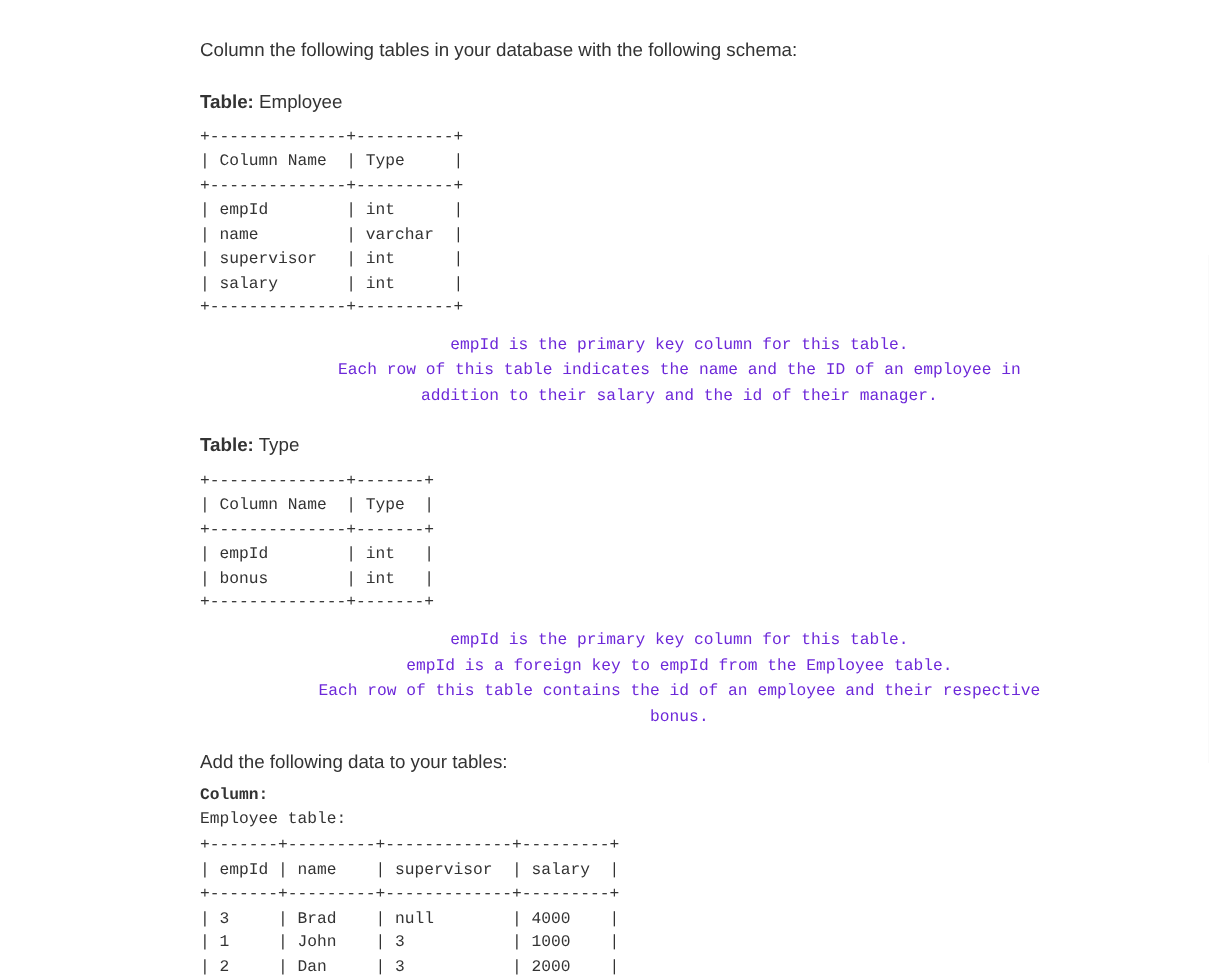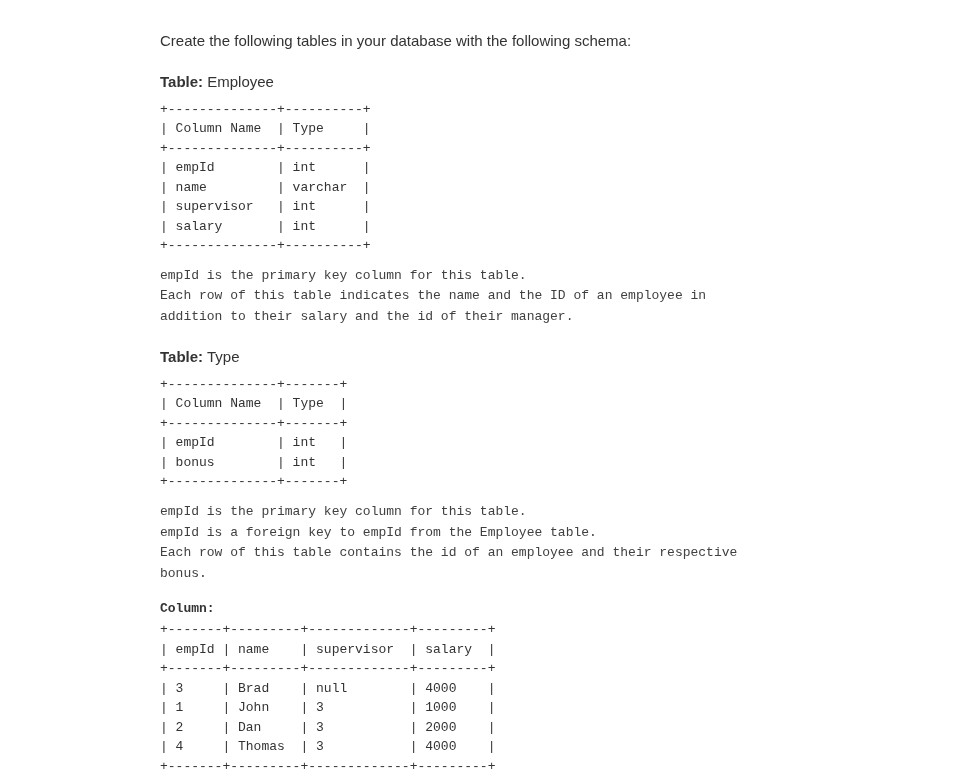--- a/index.html
+++ b/index.html
@@ -48,21 +48,22 @@
       margin-bottom: 10px;
       color: #333;
     }
 
     .description-text {
       font-family: 'Courier New', Courier, monospace;
       font-size: 13px;
       white-space: pre-wrap;
       line-height: 1.6;
       margin-bottom: 16px;
-      color: #404040;
+      color: #6d28d9;
+      text-align: center;
     }
 
     .add-data-title {
       font-size: 15px;
       margin-bottom: 10px;
       color: #333;
     }
 
     .input-label {
       font-family: 'Courier New', Courier, monospace;
@@ -75,21 +76,21 @@
       font-family: 'Courier New', Courier, monospace;
       font-size: 13px;
       margin-bottom: 4px;
     }
   </style>
 </head>
 <body>
 
 <div class="page-container">
 
-  <p class="section-title">Create the following tables in your database with the following schema:</p>
+  <p class="section-title">Column the following tables in your database with the following schema:</p>
 
   <p class="table-label">
     <span class="bold-text">Table:</span><span> Employee</span>
   </p>
 
   <div class="code-block">+--------------+----------+
 | Column Name  | Type     |
 +--------------+----------+
 | empId        | int      |
 | name         | varchar  |
@@ -110,22 +111,24 @@
 +--------------+-------+
 | empId        | int   |
 | bonus        | int   |
 +--------------+-------+</div>
 
   <div class="description-text">empId is the primary key column for this table.
 empId is a foreign key to empId from the Employee table.
 Each row of this table contains the id of an employee and their respective
 bonus.</div>
 
+  <p class="add-data-title">Add the following data to your tables:</p>
 
   <div class="input-label">Column:</div>
+  <div class="table-name-label">Employee table:</div>
 
   <div class="code-block">+-------+---------+-------------+---------+
 | empId | name    | supervisor  | salary  |
 +-------+---------+-------------+---------+
 | 3     | Brad    | null        | 4000    |
 | 1     | John    | 3           | 1000    |
 | 2     | Dan     | 3           | 2000    |
 | 4     | Thomas  | 3           | 4000    |
 +-------+---------+-------------+---------+</div>
 

